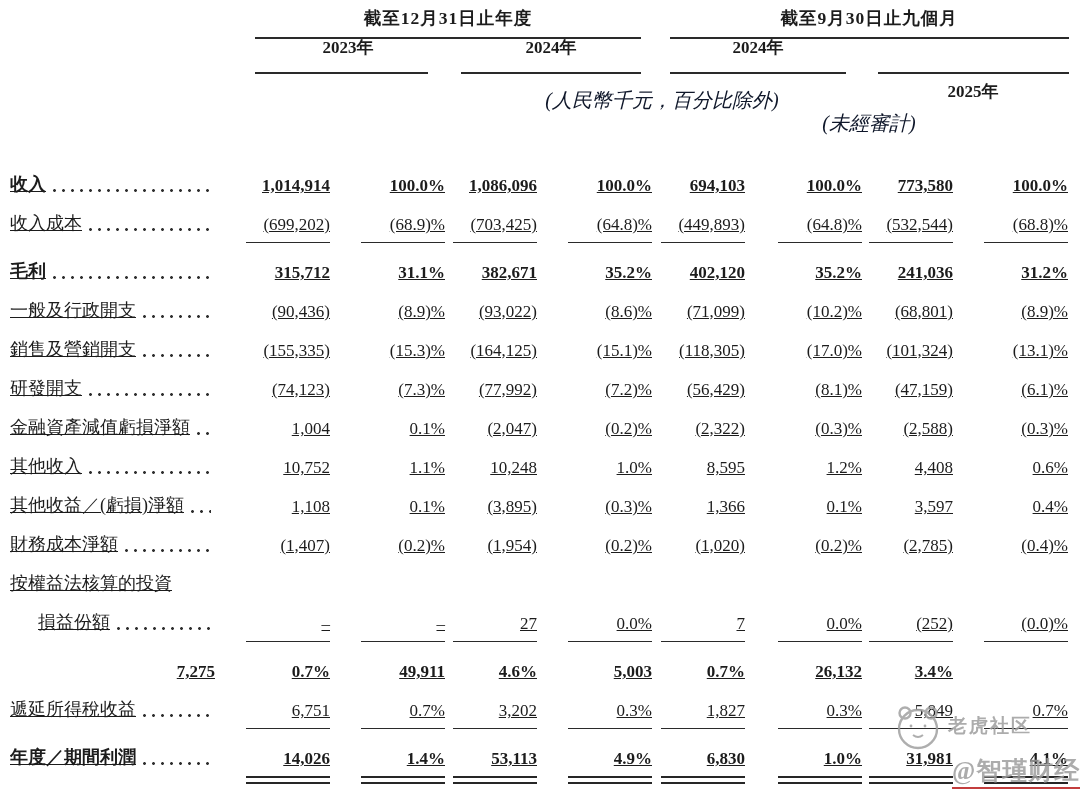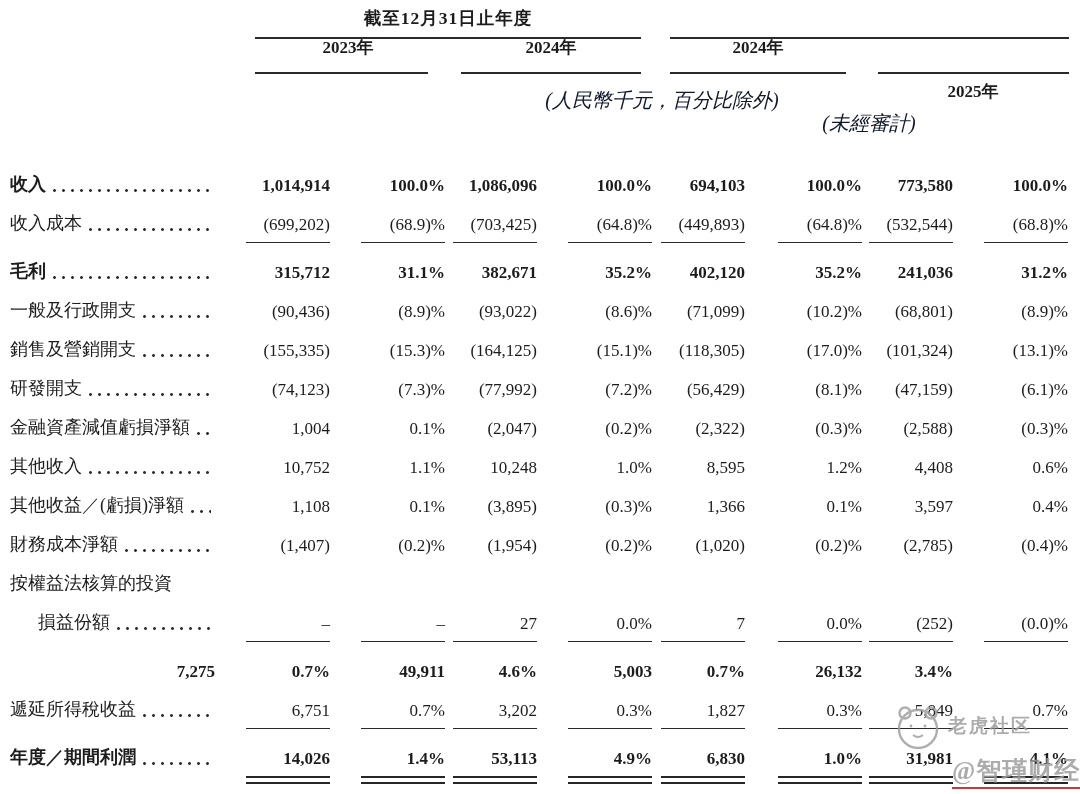--- a/index.html
+++ b/index.html
@@ -3,20 +3,21 @@
 <meta charset="utf-8">
 <style>
   html,body{margin:0;padding:0;background:#e8e8e8;}
   .sheet{
     position:relative;
     width:1080px;height:794px;
     background:#ffffff;
     overflow:hidden;
     color:#1c1c1c;
     font-family:"Liberation Serif","DejaVu Serif",serif;
+    text-decoration:underline;
   }
   
   .thead{position:relative;height:164px;}
   .group-title{
     position:absolute;top:6px;transform:translateX(-50%);
     font-weight:700;font-size:17.5px;white-space:nowrap;letter-spacing:1px;
   }
   .gt1{left:448px;}
   .gt2{left:869px;}
   .gline{position:absolute;top:37px;height:2px;background:#2a2a2a;}
@@ -78,20 +79,21 @@
     border-bottom:2px solid #b91c1c;
   }
 </style>
 </head>
 <body>
 
 <div class="sheet">
 
   <header class="thead">
     <div class="group-title gt1">截至12月31日止年度</div>
+    <div class="group-title gt2">截至9月30日止九個月</div>
 
     <div class="gline gl1"></div>
     <div class="gline gl2"></div>
 
     <div class="year-label yl1">2023年</div>
     <div class="year-label yl2">2024年</div>
     <div class="year-label yl3">2024年</div>
     <div class="year-label yl4">2025年</div>
 
     <div class="yline yr1"></div>

